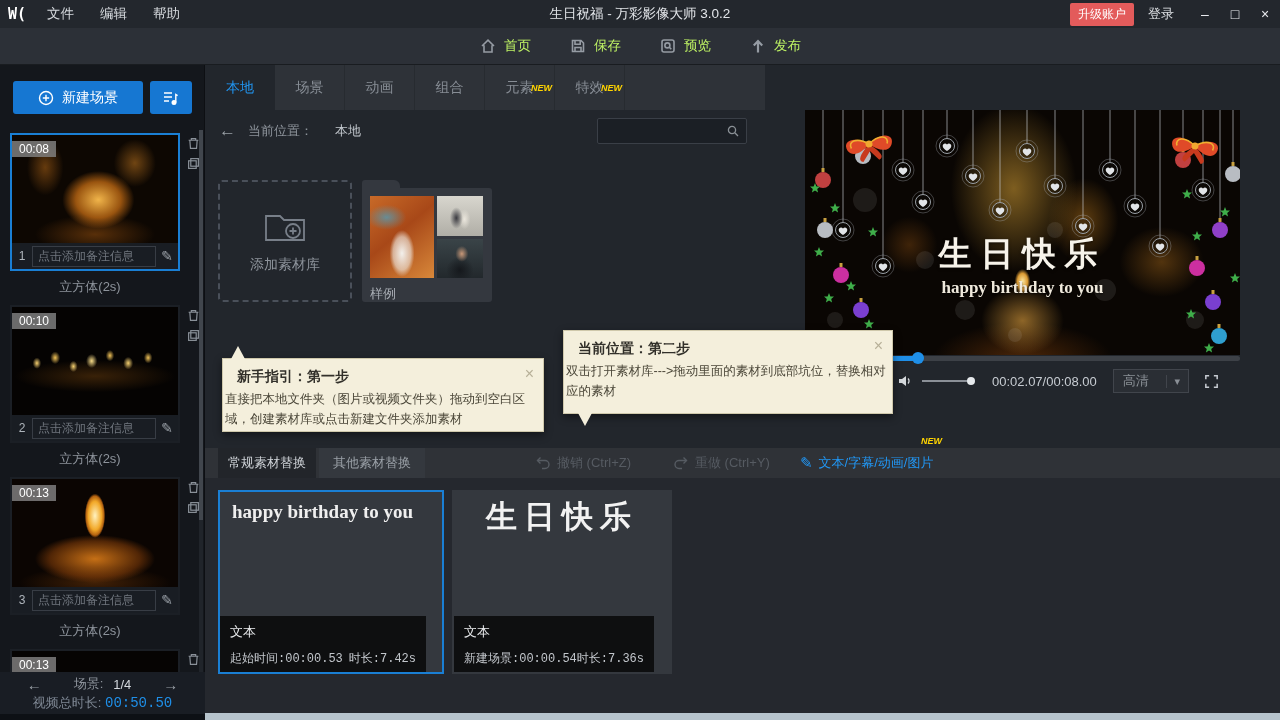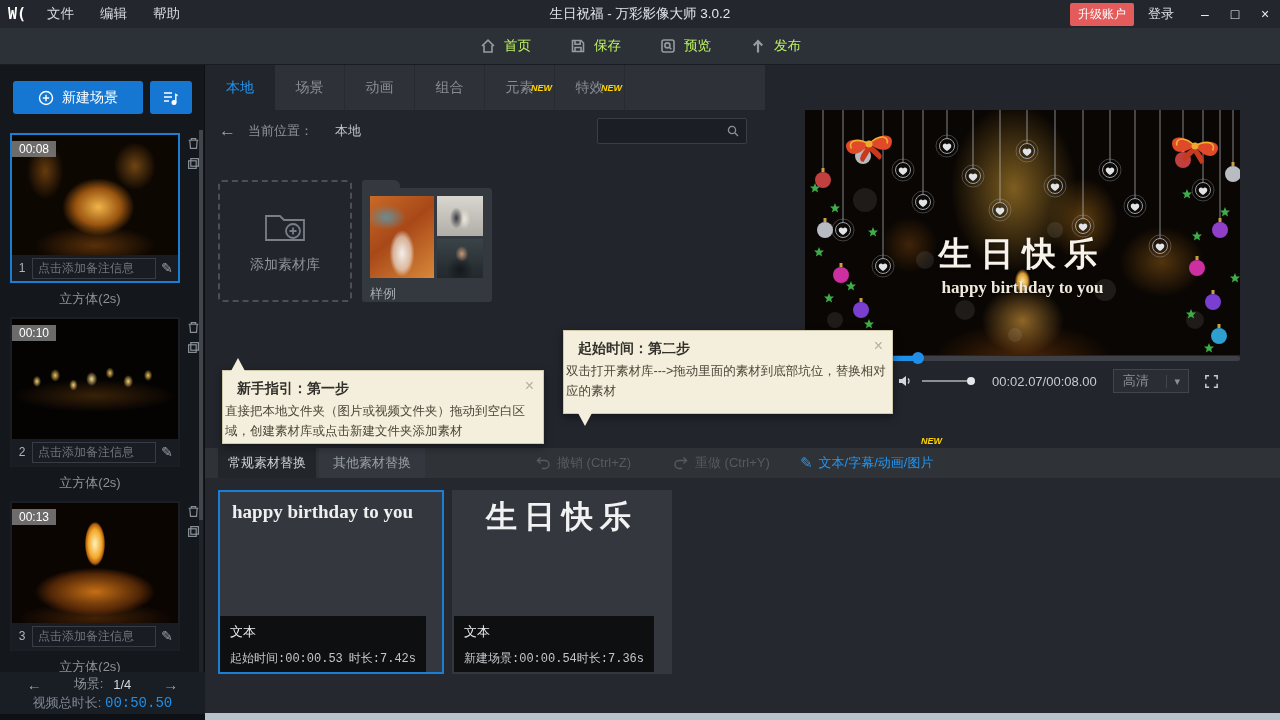--- a/index.html
+++ b/index.html
@@ -28,21 +28,21 @@
   .sidebar { position:absolute; left:0; top:65px; width:205px; bottom:0;
     background:#14171c; border-right:1px solid #0d0f13; }
   .sb-buttons { position:absolute; left:0; top:0; width:205px; height:65px; display:flex; align-items:center; padding-left:13px; gap:7px; }
   .btn-new { width:130px; height:33px; background:#1677d2; border-radius:3px; color:#fff;
     display:flex; align-items:center; justify-content:center; gap:8px; font-size:14px; }
   .btn-music { width:42px; height:33px; background:#1677d2; border-radius:3px;
     display:flex; align-items:center; justify-content:center; }
   .scene-scroll { position:absolute; left:0; top:65px; bottom:48px; width:205px; overflow:hidden; }
   .scene-card { position:relative; margin:3px 0 0 10px; width:170px; border:2px solid transparent; background:#1b1f25; }
   .scene-card.selected { border-color:#1a7fd4; }
-  .thumb { position:relative; width:100%; height:120px; }
+  .thumb { position:relative; width:100%; height:108px; }
   .ts-badge { position:absolute; left:0; top:6px; background:rgba(130,130,130,.82); color:#fff;
     font-size:12px; padding:1px 7px; }
   .note-row { height:26px; background:#191d23; display:flex; align-items:center; padding:0 5px; gap:5px; }
   .note-num { font-size:12px; color:#aeb4bb; width:10px; text-align:center; }
   .note-box { flex:1; border:1px solid #383d45; color:#70767e; font-size:12px; padding:1px 5px;
     white-space:nowrap; overflow:hidden; }
   .note-pencil { color:#9aa0a7; font-size:14px; }
   .side-icons { position:absolute; right:-22px; top:2px; display:flex; flex-direction:column; gap:7px; }
   .transition-label { height:31px; line-height:31px; text-align:center; width:180px;
     color:#8d939b; font-size:13px; }
@@ -119,21 +119,21 @@
     linear-gradient(#d8d6ce, #b0aea6); }
   .photo-s2 { width:46px; height:39px; background:
     radial-gradient(9px 11px at 54% 38%, #c89878, transparent 72%),
     radial-gradient(16px 16px at 50% 80%, #15181c, transparent 85%),
     linear-gradient(#3a4448, #22282c); }
   .sample-label { font-size:13px; color:#a9aeb5; margin-top:7px; }
 
   
   .tooltip { position:absolute; background:#f4efdc; border:1px solid #cfc8ab;
     box-shadow:0 3px 8px rgba(0,0,0,.45); z-index:50; }
-  .tt1 { left:222px; top:358px; width:322px; height:74px;margin-top:12px; }
+  .tt1 { left:222px; top:358px; width:322px; height:74px; }
   .tt1:before { content:""; position:absolute; left:8px; top:-13px; border:7px solid transparent;
     border-bottom:13px solid #f4efdc; border-top:none; }
   .tt2 { left:563px; top:330px; width:330px; height:84px; }
   .tt2:after { content:""; position:absolute; left:14px; bottom:-13px; border:7px solid transparent;
     border-top:13px solid #f4efdc; border-bottom:none; }
   .tt-title { font-size:14px; font-weight:bold; color:#32302a; padding:9px 14px 3px; }
   .tt-body { font-size:12.5px; color:#4a4638; line-height:1.6; padding:0 2px; }
   .tt-close { position:absolute; top:6px; right:9px; font-size:16px; color:#b7b098; }
 
   
@@ -580,16 +580,16 @@
   </div>
   <div class="bottom-strip"></div>
 </div>
 
 <div class="tooltip tt1">
   <div class="tt-title">新手指引：第一步</div>
   <div class="tt-body">直接把本地文件夹（图片或视频文件夹）拖动到空白区域，创建素材库或点击新建文件夹添加素材</div>
   <span class="tt-close">×</span>
 </div>
 <div class="tooltip tt2">
-  <div class="tt-title">起始时间：第二步</div>
+  <div class="tt-title">当前位置：第二步</div>
   <div class="tt-body">双击打开素材库---&gt;拖动里面的素材到底部坑位，替换相对应的素材</div>
   <span class="tt-close">×</span>
 </div>
 
 </body></html>

